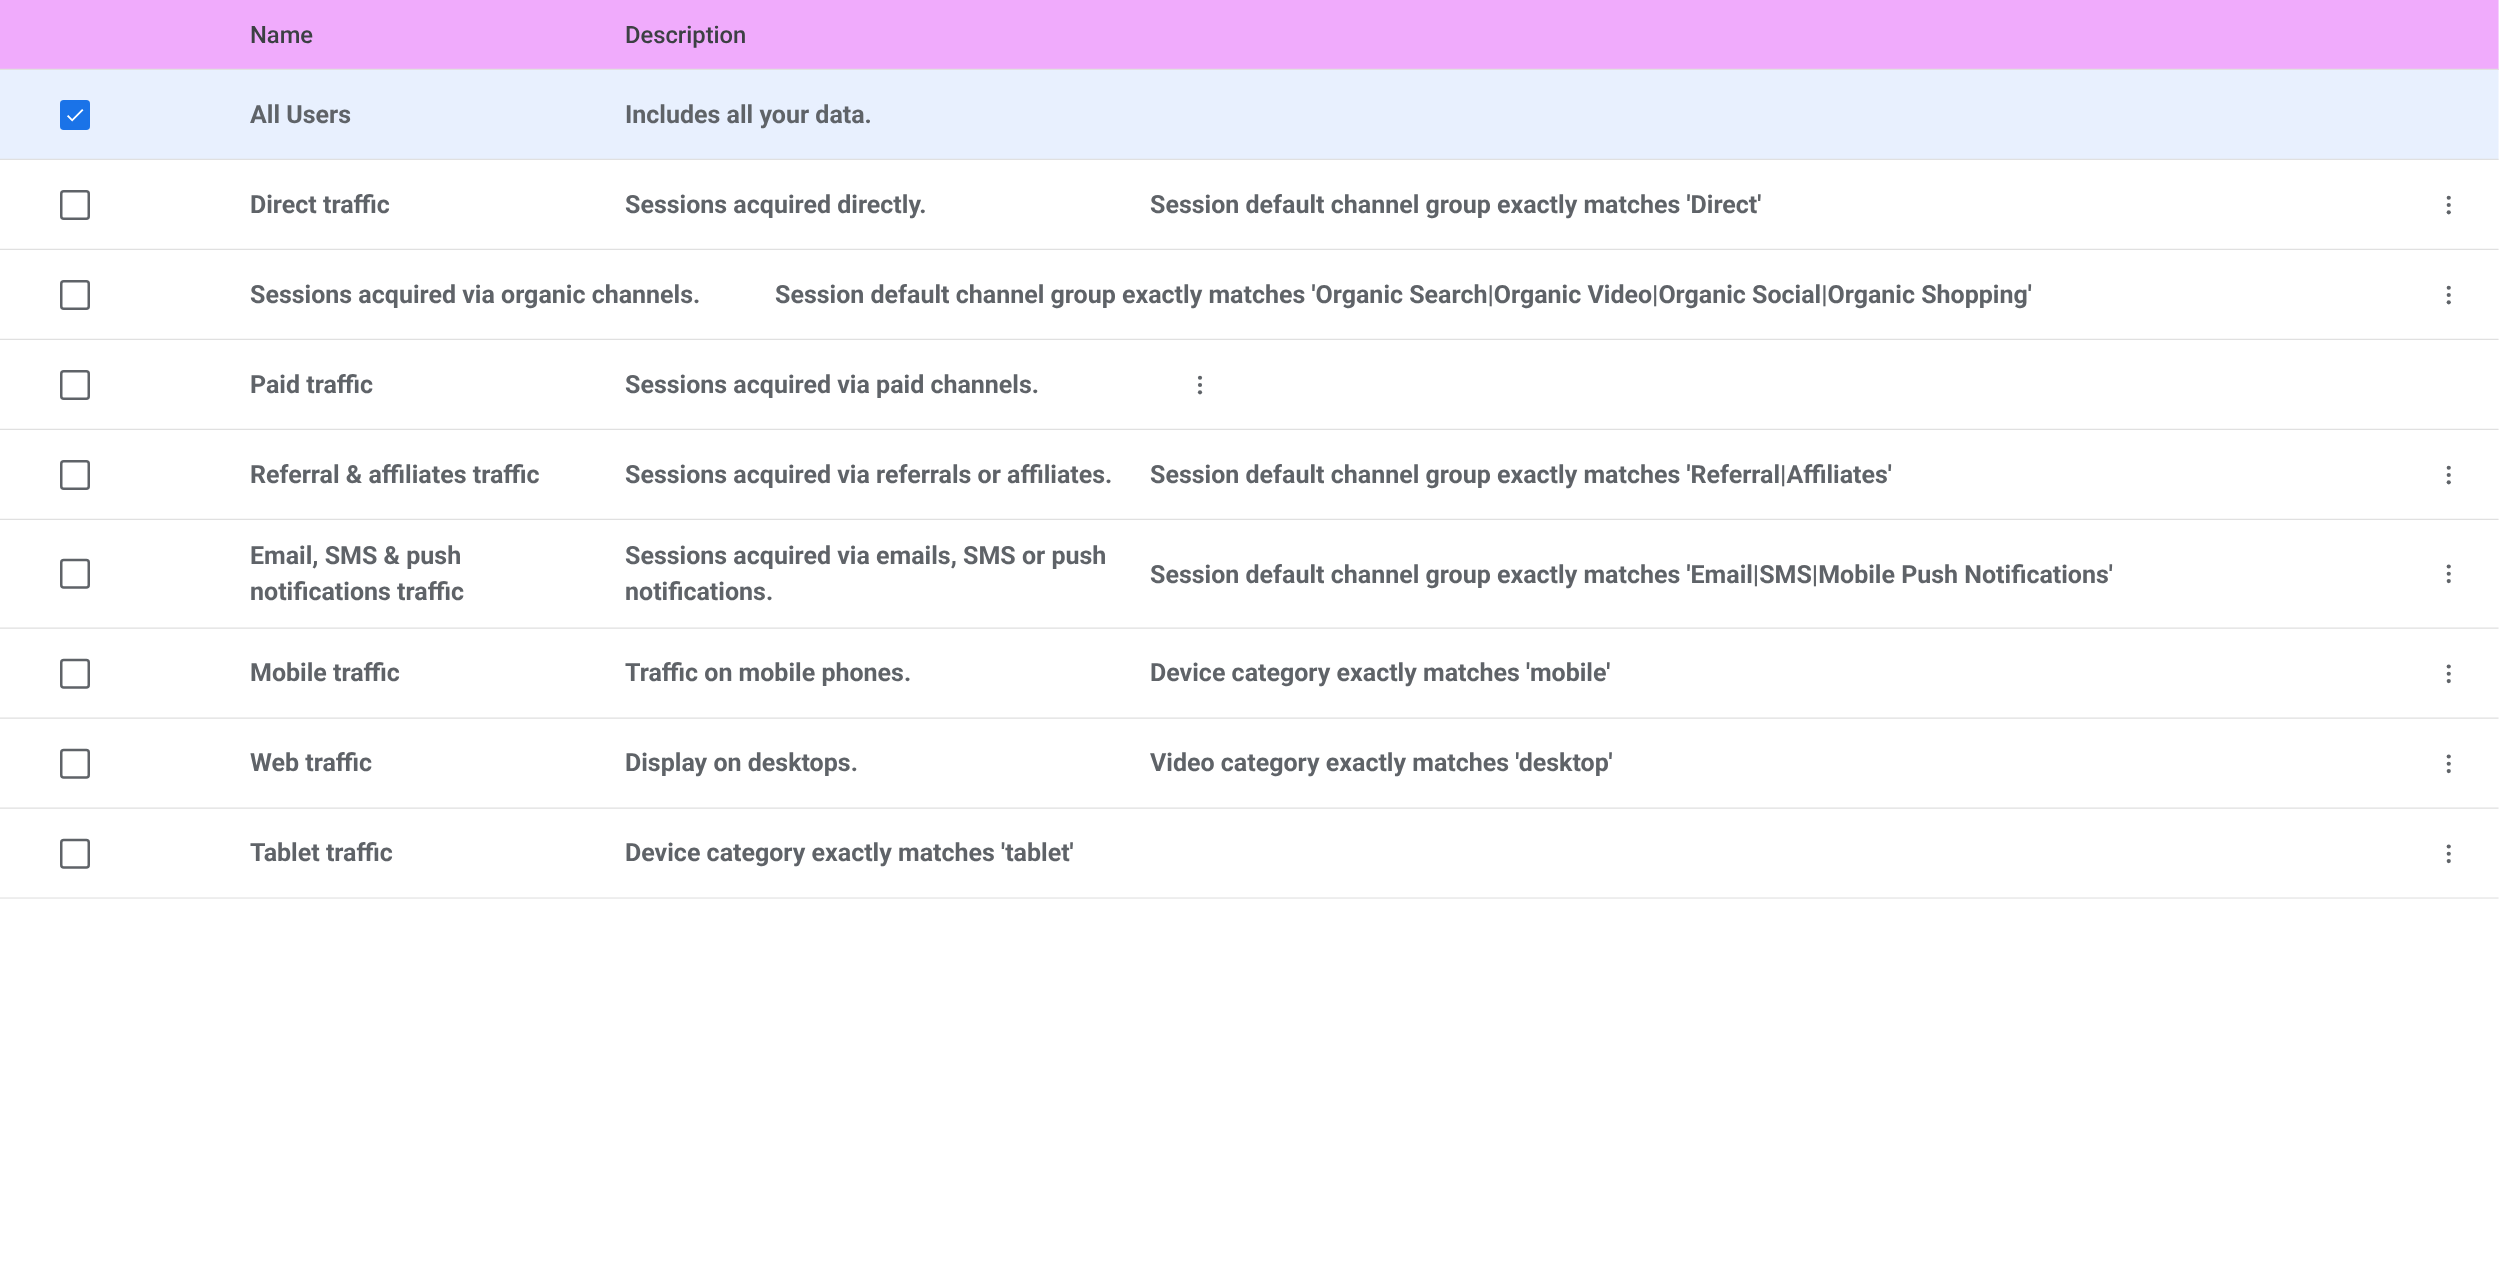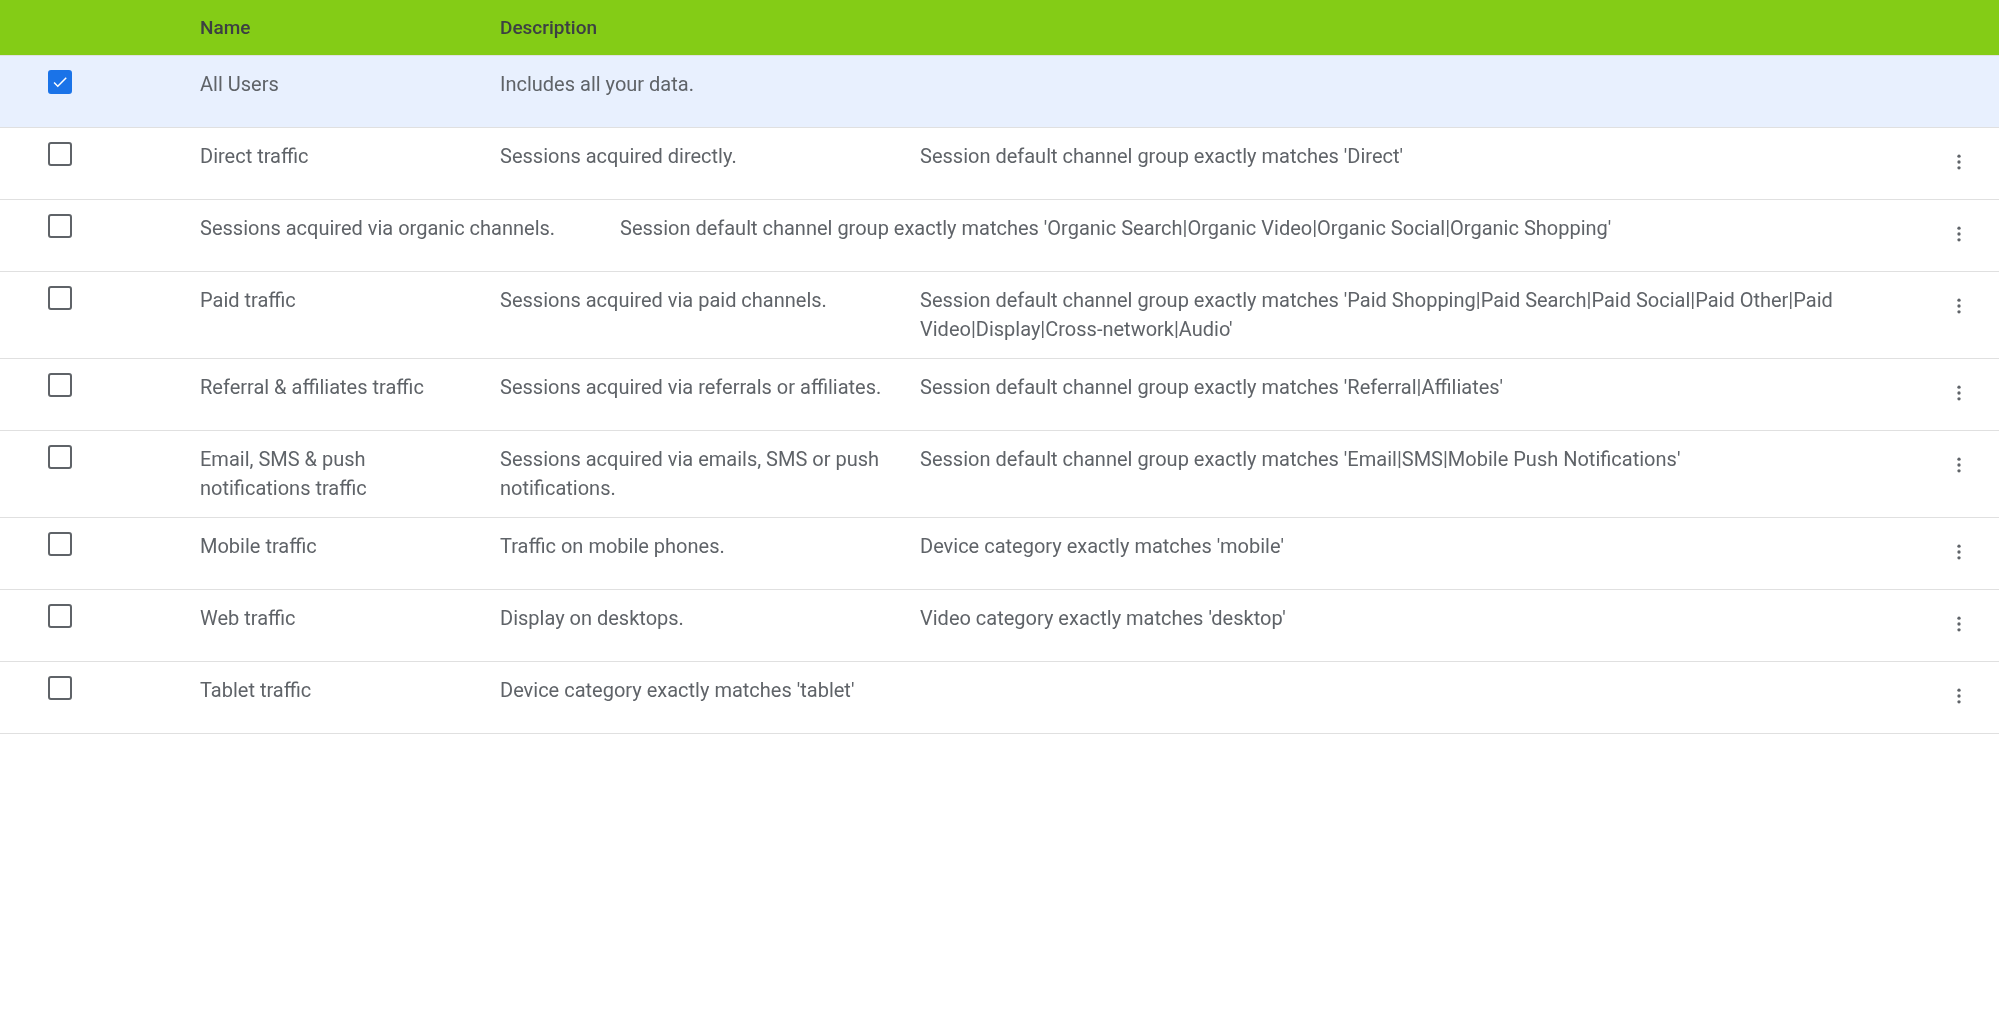--- a/index.html
+++ b/index.html
@@ -9,28 +9,29 @@
     color: #3c4043;
     font-size: 20px;
   }
   .container { width: 100%; }
   .table { width: 100%; display: flex; flex-direction: column; }
   .header-row {
     display: flex;
     align-items: center;
     padding: 16px 0;
     border-bottom: 1px solid #e0e0e0;
-    background: #84cc16;
+    background: #f0abfc;
   }
   .row {
     display: flex;
-    align-items: flex-start;
+    align-items: center;
     padding: 14px 0;
     border-bottom: 1px solid #e0e0e0;
     min-height: 72px;
+    font-weight: bold;
   }
   .row.selected { background: #e8f0fe; }
   .col-checkbox {
     width: 200px;
     flex-shrink: 0;
     display: flex;
     justify-content: flex-start;
     padding-left: 48px;
   }
   .col-name {
@@ -160,21 +161,20 @@
               </svg>
             </div>
           </div>
         </div>
         <div class="row">
           <div class="col-checkbox">
             <div class="checkbox"></div>
           </div>
           <div class="col-name cell">Paid traffic</div>
           <div class="col-desc cell">Sessions acquired via paid channels.</div>
-          <div class="col-sum cell">Session default channel group exactly matches 'Paid Shopping|Paid Search|Paid Social|Paid Other|Paid Video|Display|Cross-network|Audio'</div>
           <div class="col-action">
             <div class="more-btn">
               <svg viewBox="0 0 24 24">
                 <circle cx="12" cy="5" r="2"></circle>
                 <circle cx="12" cy="12" r="2"></circle>
                 <circle cx="12" cy="19" r="2"></circle>
               </svg>
             </div>
           </div>
         </div>

